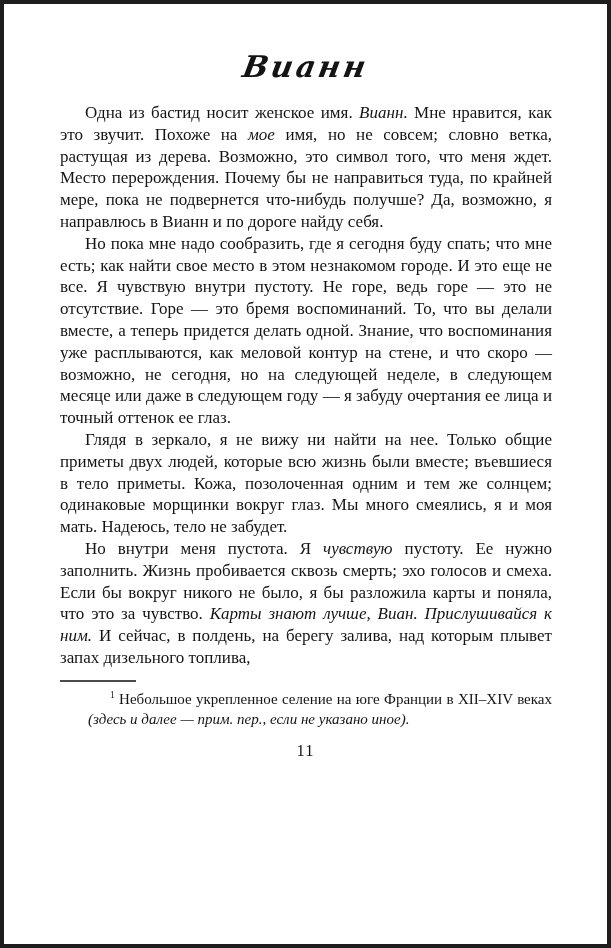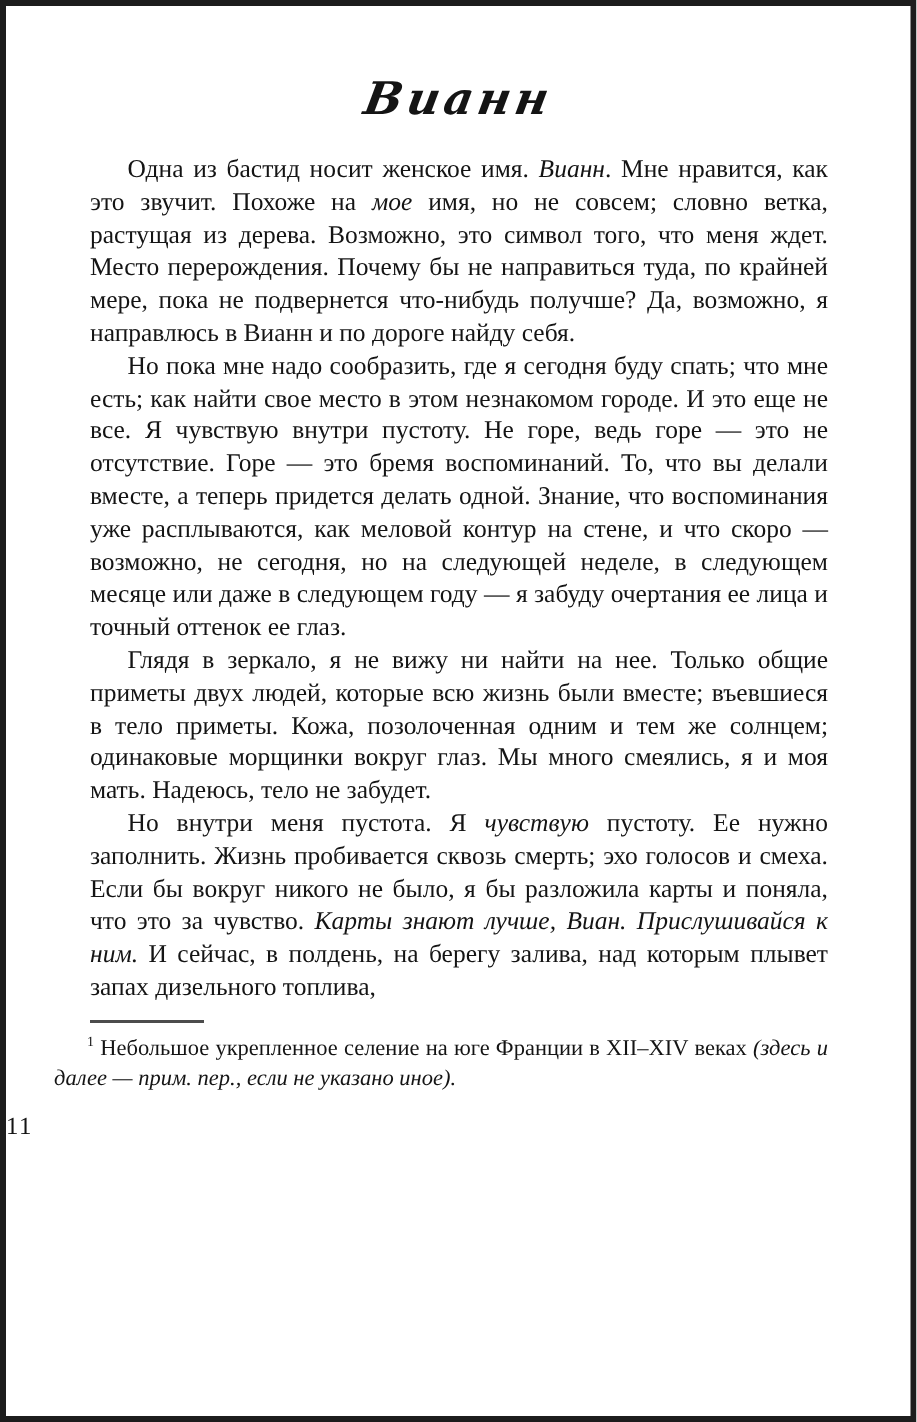--- a/index.html
+++ b/index.html
@@ -59,28 +59,29 @@
     line-height: 0;
   }
   .footnote-rule {
     margin: 11px 0 7px 56px;
     width: 76px;
     height: 2px;
     background: #4c4c4c;
   }
   .footnote {
     margin: 0;
-    padding: 0 55px 0 32px;
+    padding: 0 55px 0 84px;
     font-size: 15px;
     line-height: 20px;
     text-align: justify;
     text-indent: 22px;
   }
   .page-number {
     margin-top: 12px;
+    text-align: center;
     font-size: 16.5px;
     letter-spacing: 1px;
   }
 </style>
 </head>
 <body>
 
 <div class="page">
 
   <div class="chapter-title">

